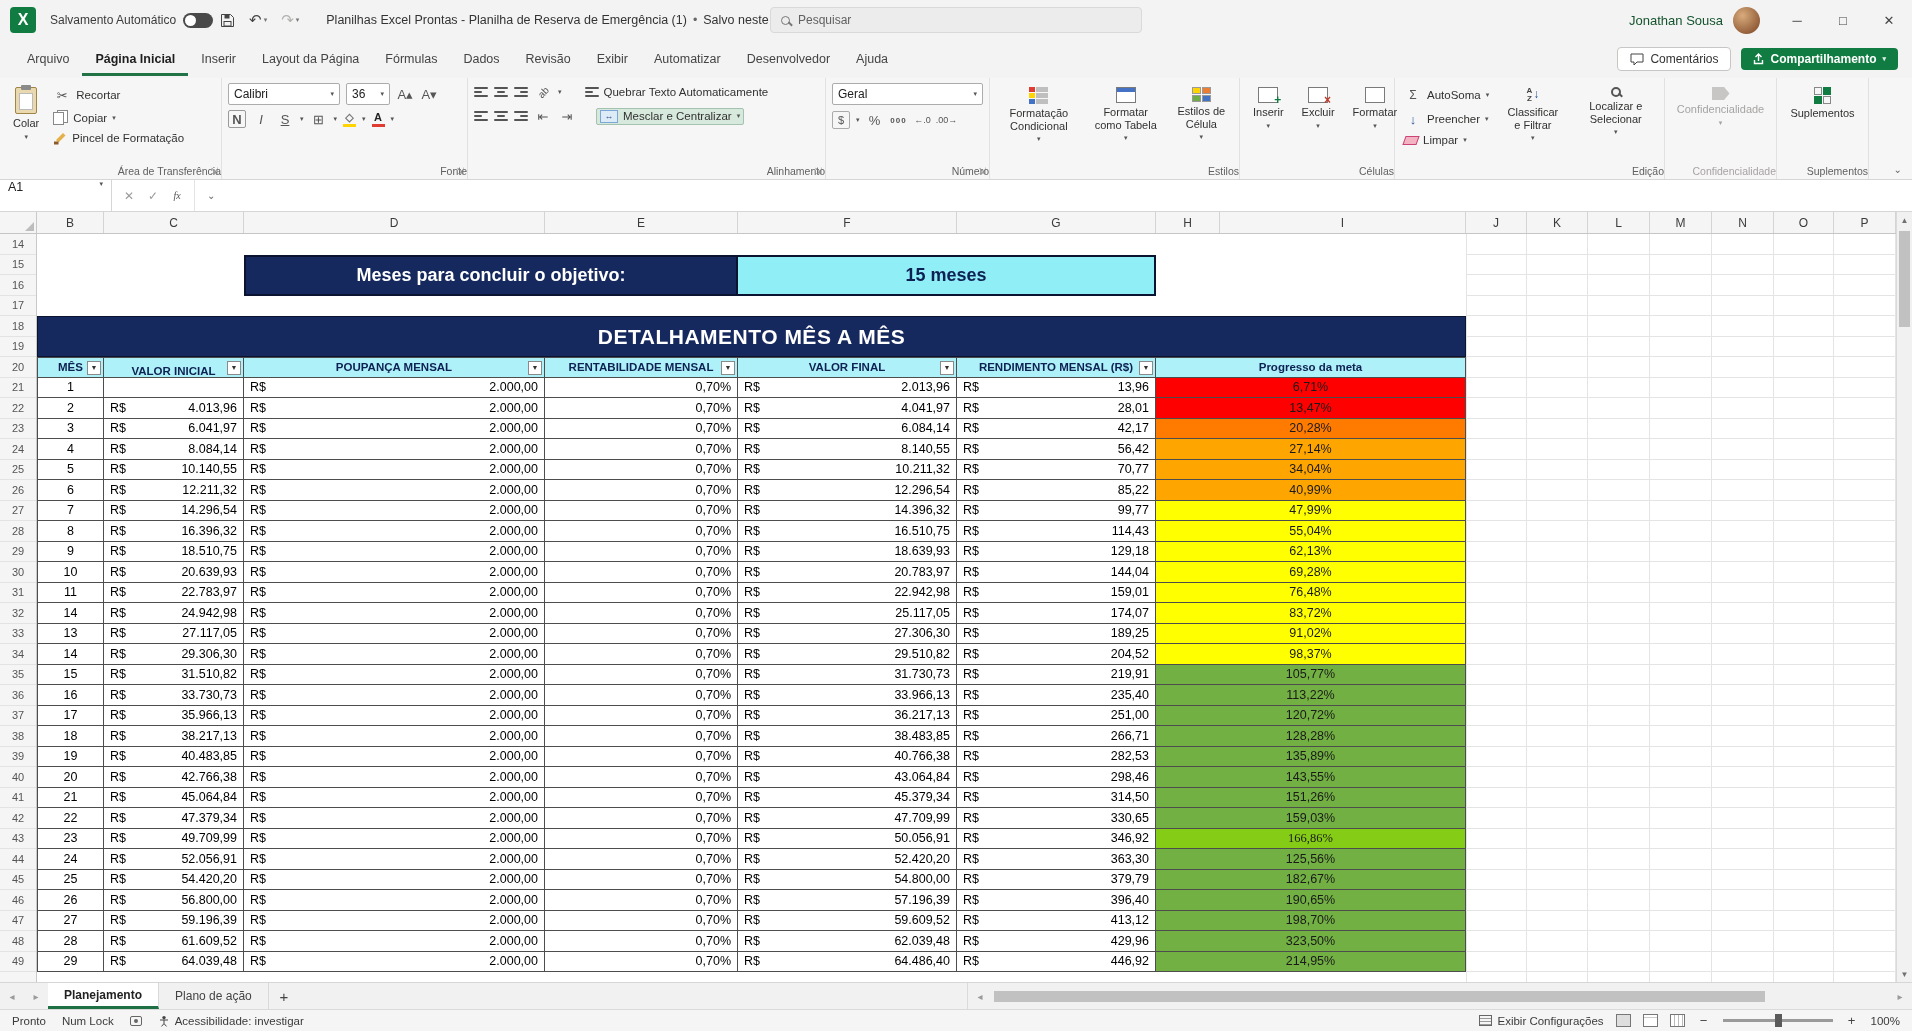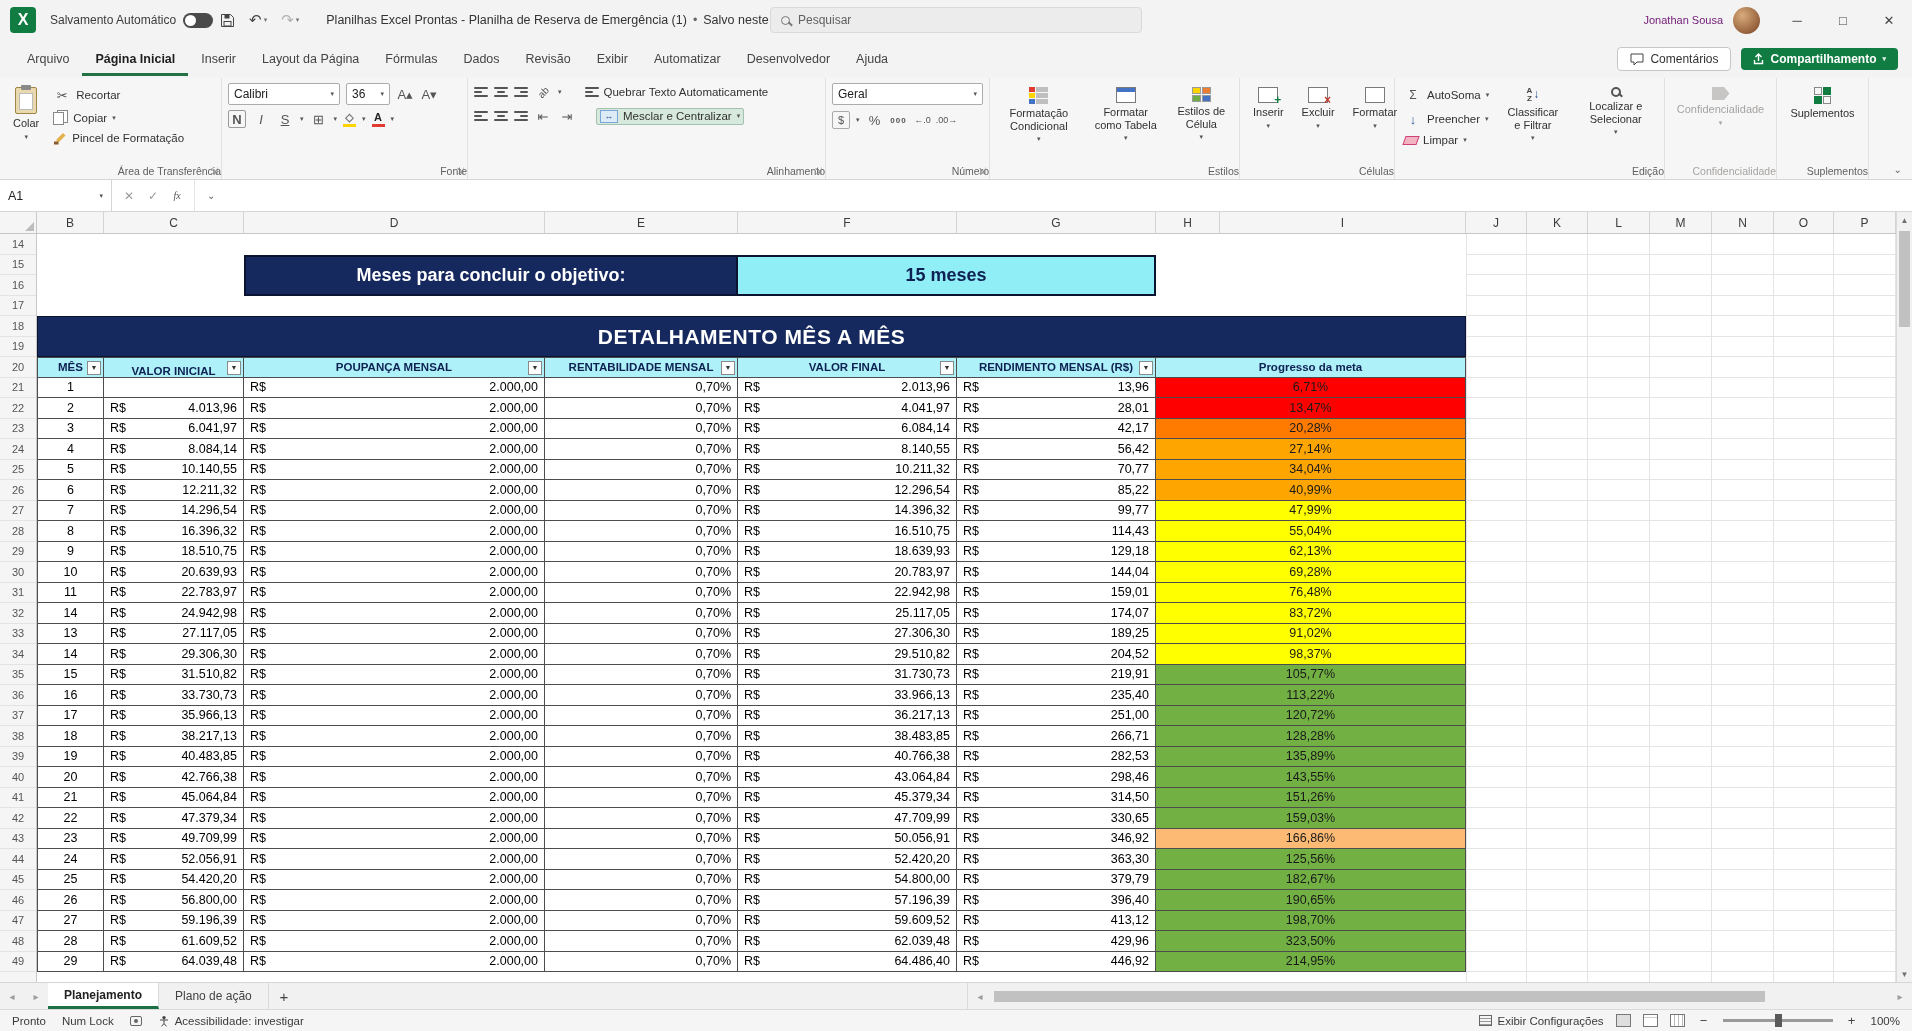--- a/index.html
+++ b/index.html
@@ -18,21 +18,21 @@
 .tbtn .mini{font-size:7px;color:#777}
 .tbtn.dim{color:#B3B1AF}
 .doc-title{display:flex;align-items:center;gap:6px;margin-left:20px;font-size:12.5px;color:#333;white-space:nowrap}
 .doc-title .sep{color:#666}
 .doc-title .chev{font-size:9px;color:#666}
 .searchbox{position:absolute;left:50%;top:7px;transform:translateX(-50%);width:372px;height:26px;background:#ECECEC;
   border:1px solid #D9D9D9;border-radius:4px;display:flex;align-items:center;gap:8px;padding:0 10px;color:#616161}
 .mag{width:9px;height:9px;border:1.5px solid #777;border-radius:50%;position:relative;flex:0 0 auto}
 .mag::after{content:"";position:absolute;width:5px;height:1.5px;background:#777;transform:rotate(45deg);right:-4px;bottom:-1px}
 .tb-right{margin-left:auto;display:flex;align-items:center;height:100%}
-.username{font-size:11px;color:#701a75;margin-right:10px;white-space:nowrap}
+.username{font-size:13px;color:#14532d;margin-right:10px;white-space:nowrap}
 .avatar{width:27px;height:27px;border-radius:50%;background:radial-gradient(circle at 35% 32%,#d8ab7c,#96613c 70%,#6e4426);margin-right:14px}
 .winbtn{width:46px;height:40px;display:flex;align-items:center;justify-content:center;font-size:13px;color:#444}
 
 
 .tabrow{height:38px;background:#F3F3F3;display:flex;align-items:center;padding:0 14px;flex:0 0 auto}
 .rtab{padding:9px 13px 7px;font-size:12.5px;color:#444;border-bottom:3px solid transparent;white-space:nowrap}
 .rtab.active{font-weight:bold;color:#1E1E1E;border-bottom-color:#217346}
 .tabrow-right{margin-left:auto;display:flex;align-items:center;gap:10px}
 .cmt-btn{display:flex;align-items:center;gap:6px;border:1px solid #C8C6C4;background:#fff;border-radius:4px;
   padding:4px 12px;font-size:12px;color:#333}
@@ -92,21 +92,21 @@
 .find-ic::after{content:"";position:absolute;width:5px;height:2px;background:#555;transform:rotate(45deg);right:-4px;bottom:-1px}
 .sens-ic{width:18px;height:13px;background:#C8C6C4;clip-path:polygon(0 0,70% 0,100% 50%,70% 100%,0 100%)}
 .add-ic{display:grid;grid-template-columns:8px 8px;grid-auto-rows:8px;gap:1px}
 .add-ic i{display:block;border:1px solid #888}
 .add-ic i.g{background:#107C41;border-color:#107C41}
 .disabled,.disabled *{color:#A6A4A2!important}
 .ribbon-collapse{align-self:flex-end;margin:0 10px 4px auto;font-size:10px;color:#666}
 
 
 .fbar{height:32px;background:#fff;border-bottom:1px solid #D6D6D6;display:flex;align-items:stretch;flex:0 0 auto}
-.namebox{width:112px;border-right:1px solid #D6D6D6;display:flex;align-items:center;justify-content:space-between;
+.namebox{width:112px;border-right:1px solid #D6D6D6;display:flex;align-items:flex-start;justify-content:space-between;
   padding:0 8px;font-size:12.5px;color:#222}
 .fx-btns{display:flex;align-items:center;gap:2px;padding:0 6px;border-right:1px solid #E4E4E4}
 .fxb{width:22px;text-align:center;font-size:12px;color:#9a9a9a}
 .fxb.fx{font-style:italic;color:#555;font-family:"Liberation Serif",serif;font-size:10px}
 .fcontent{flex:1;display:flex;align-items:center;padding:0 10px;font-size:13px;color:#111}
 .fbar-exp{display:flex;align-items:center;padding:0 12px;color:#666;font-size:10px}
 
 
 .sheet-region{flex:1;display:flex;min-height:0}
 .grid-wrap{flex:1;display:flex;flex-direction:column;min-width:0}
@@ -1097,21 +1097,21 @@
               </div>
               <div class="td right" style="width: 193px;">0,70%</div>
               <div class="td cur" style="width: 219px;">
                 <span class="">R$</span>
                 <span class="">50.056,91</span>
               </div>
               <div class="td cur" style="width: 199px;">
                 <span class="">R$</span>
                 <span class="">346,92</span>
               </div>
-              <div class="td prog" style="width: 310px; background: #fdba74;">166,86%</div>
+              <div class="td prog" style="width: 310px; background: #84cc16; font-family: Liberation Serif, serif;">166,86%</div>
             </div>
             <div class="trow">
               <div class="td mes" style="width: 67px;">24</div>
               <div class="td cur" style="width: 140px;">
                 <span class="">R$</span>
                 <span class="">52.056,91</span>
               </div>
               <div class="td cur" style="width: 301px;">
                 <span class="">R$</span>
                 <span class="">2.000,00</span>

